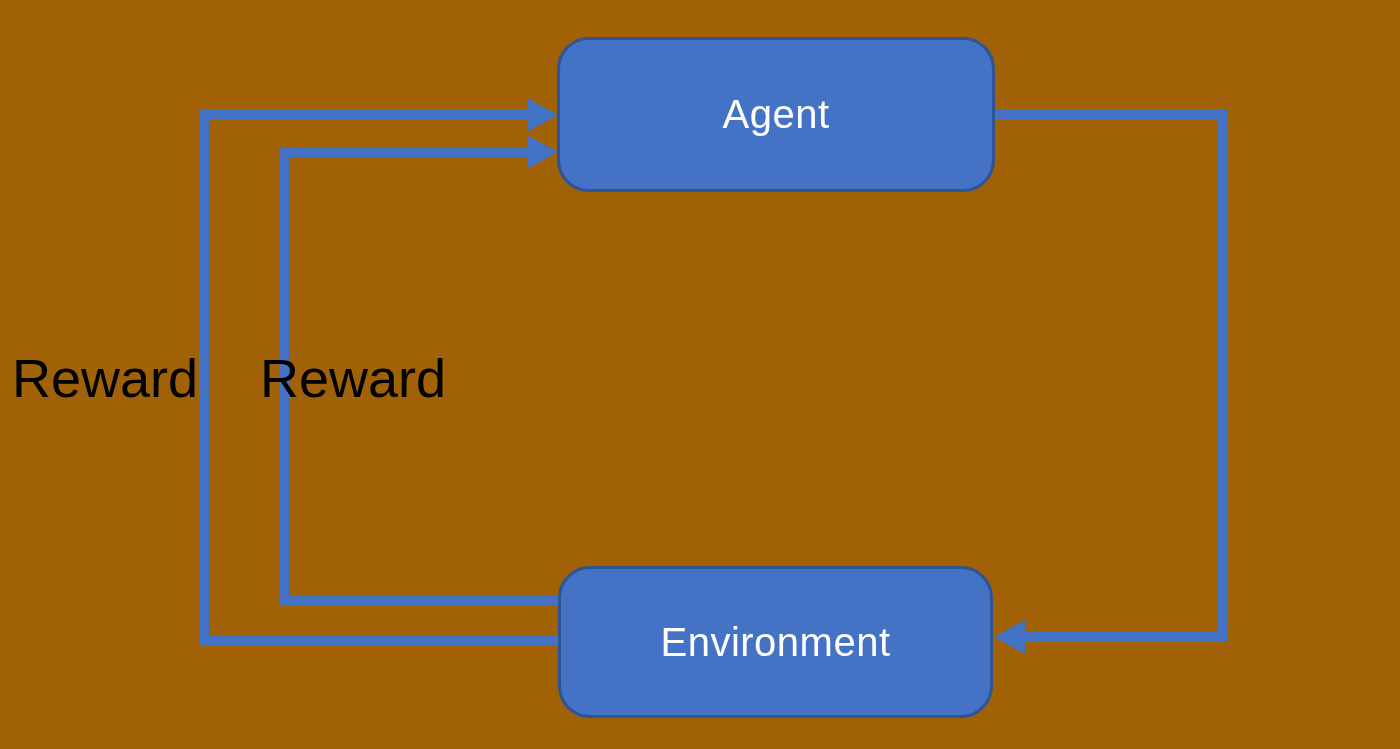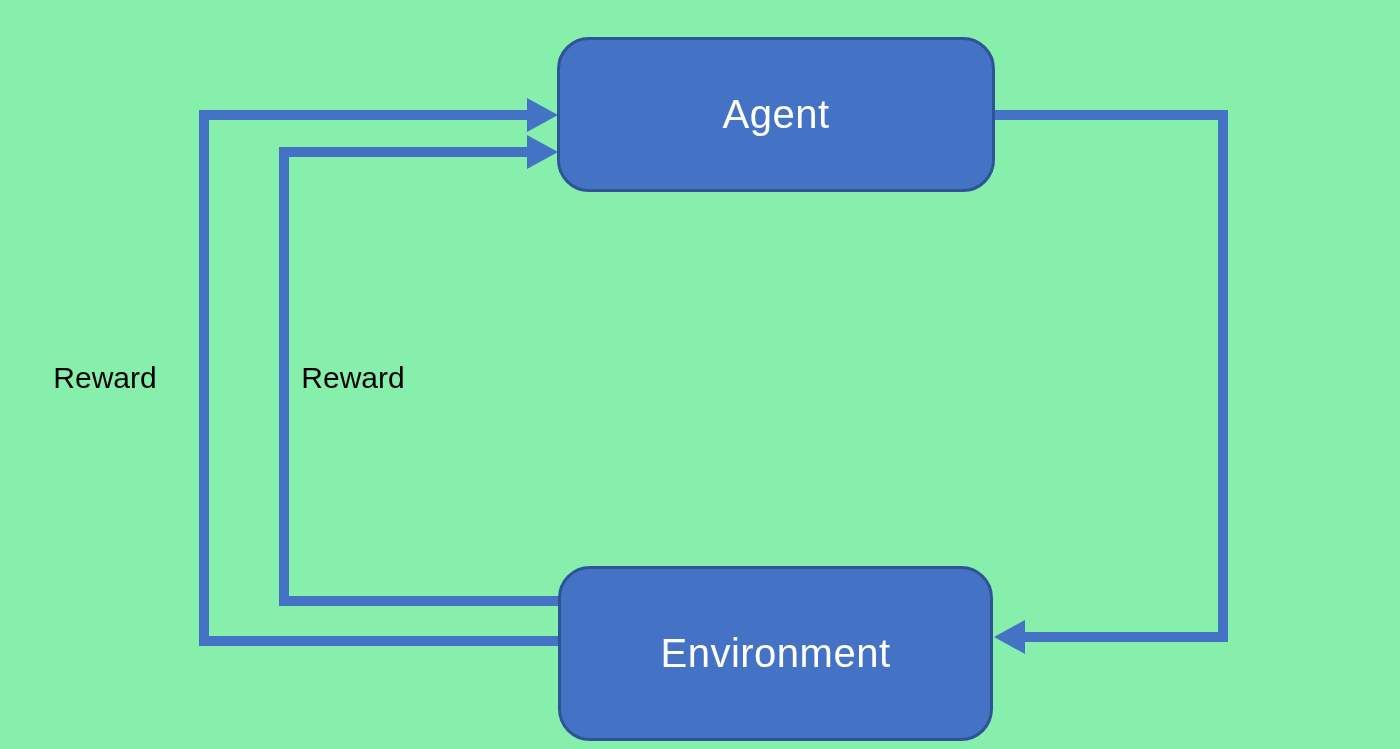--- a/index.html
+++ b/index.html
@@ -5,21 +5,21 @@
   html, body {
     margin: 0;
     padding: 0;
     background: #ffffff;
     font-family: "Liberation Sans", sans-serif;
   }
   .canvas {
     position: relative;
     width: 1400px;
     height: 749px;
-    background: #86efac;
+    background: #a16207;
     overflow: hidden;
   }
   .arrows-layer {
     position: absolute;
     left: 0;
     top: 0;
     width: 1400px;
     height: 749px;
   }
   .node {
@@ -38,27 +38,27 @@
   .node-agent {
     left: 557px;
     top: 37px;
     width: 438px;
     height: 155px;
   }
   .node-environment {
     left: 558px;
     top: 566px;
     width: 435px;
-    height: 175px;
+    height: 152px;
   }
   .edge-label {
     position: absolute;
     transform: translate(-50%, -50%);
     color: #000000;
-    font-size: 30px;
+    font-size: 54px;
     white-space: nowrap;
   }
   .label-reward { left: 105px; top: 378px; }
   .label-state  { left: 353px; top: 378px; }
   .label-action { left: 1308px; top: 380px; }
 </style>
 </head>
 <body>
 
 <div class="canvas">

